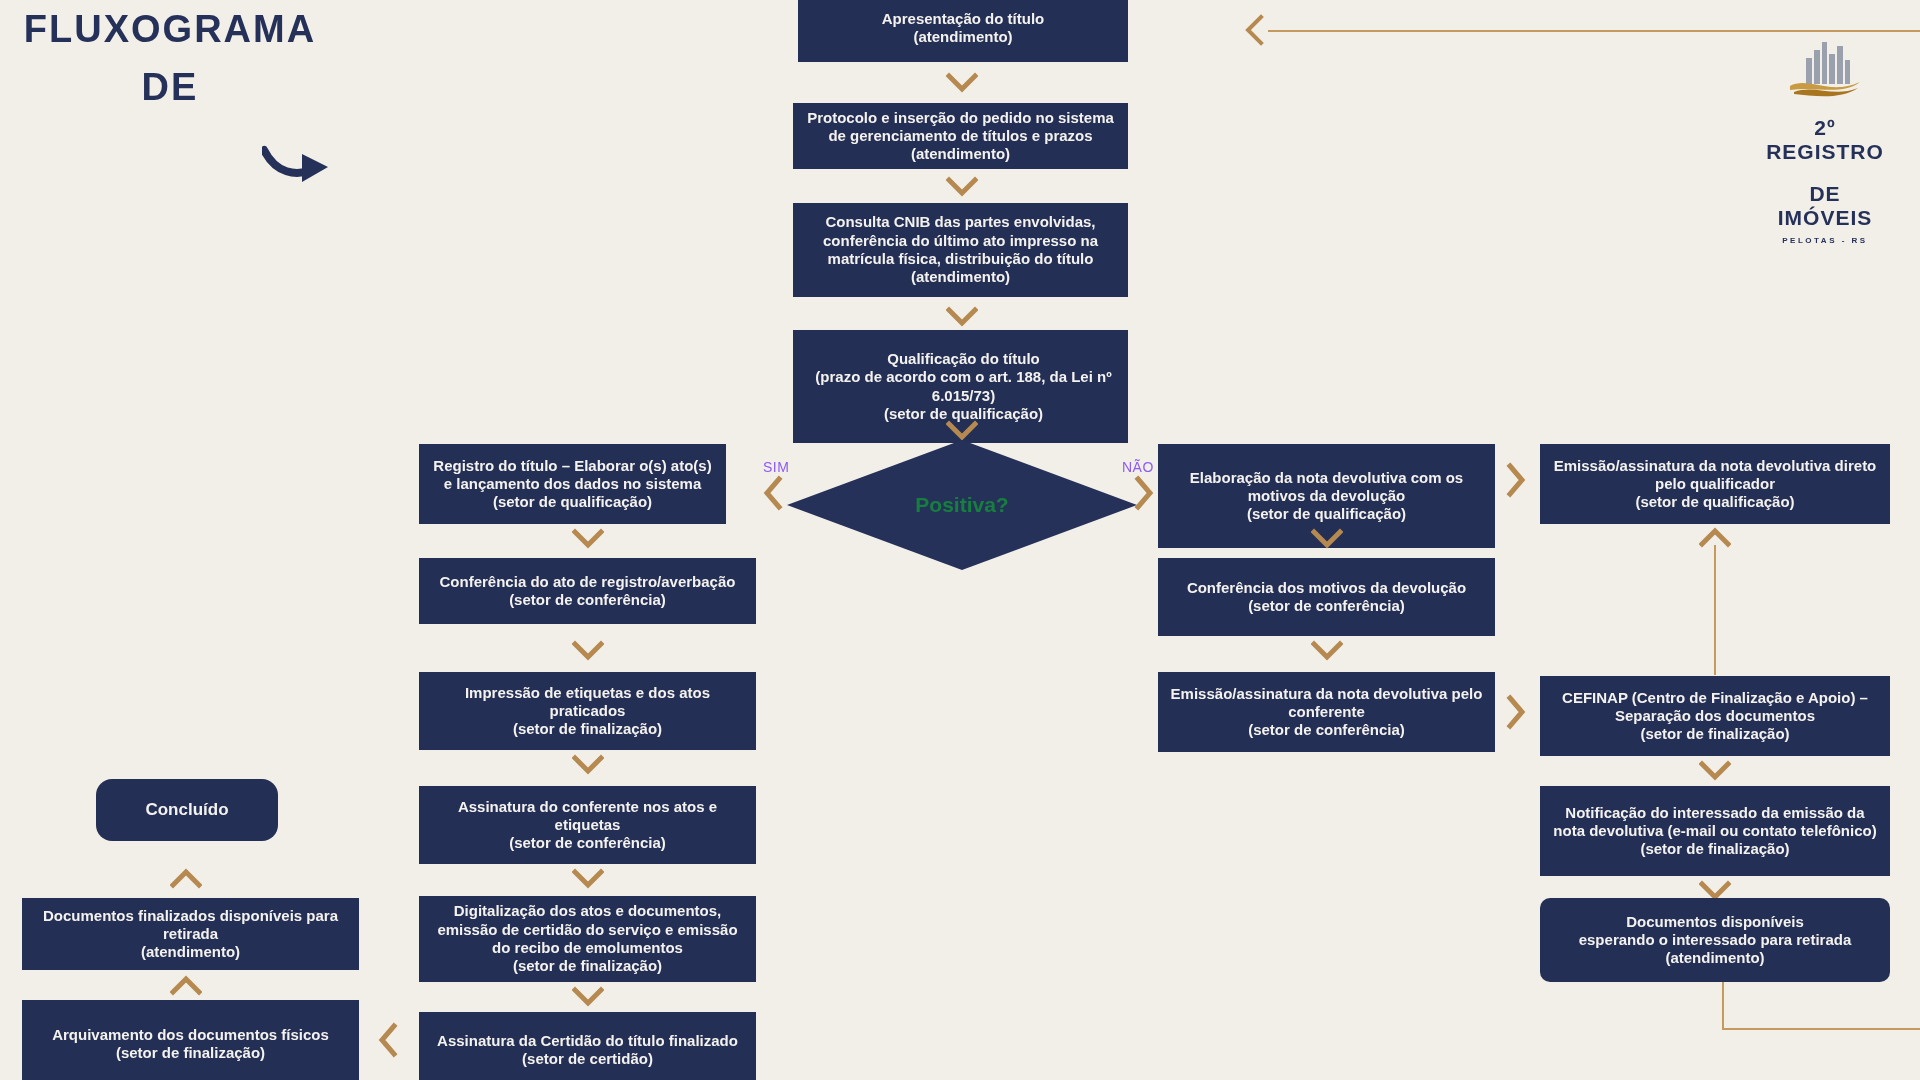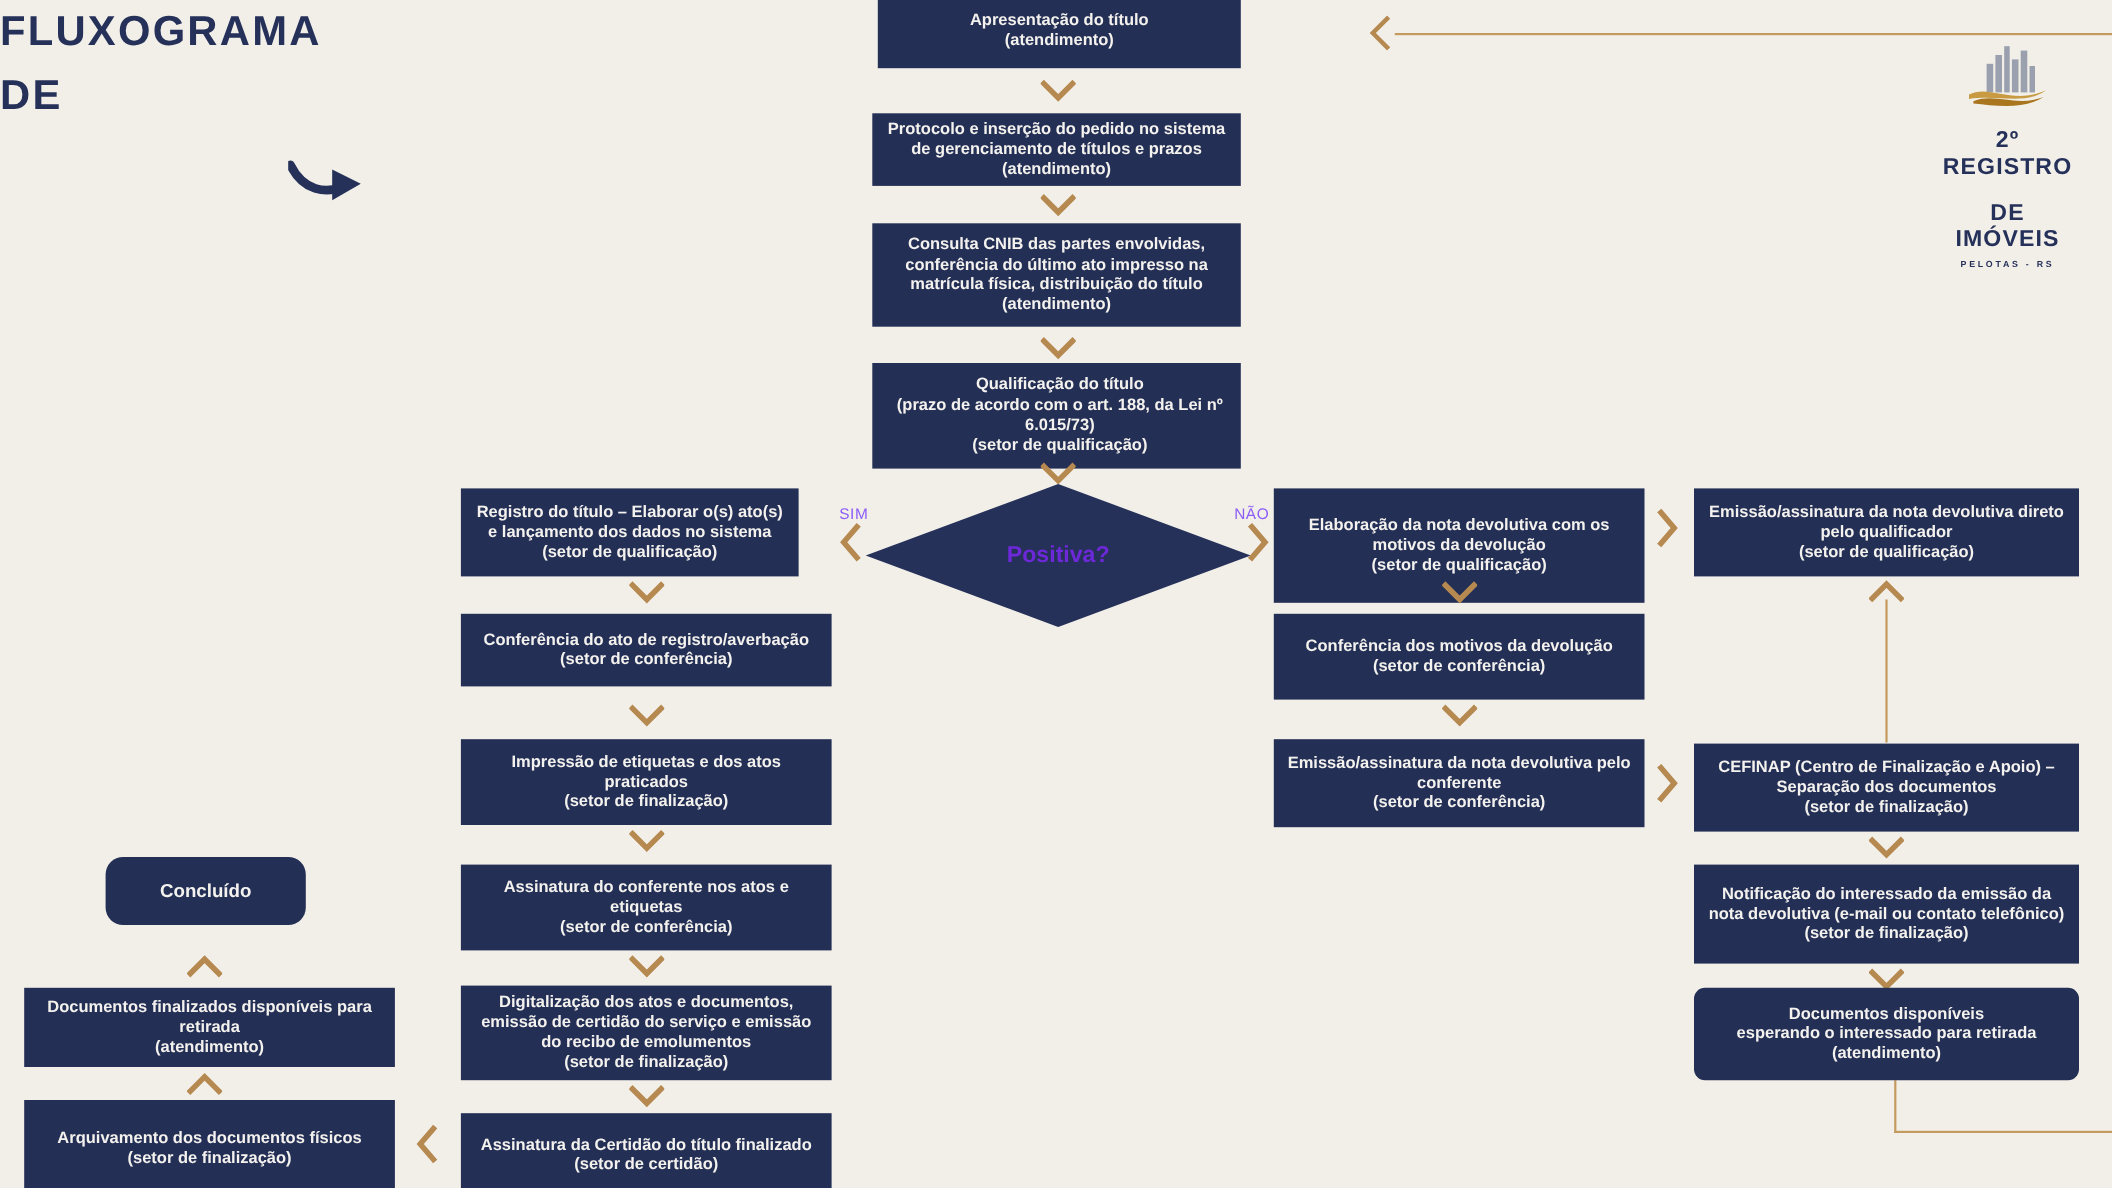--- a/index.html
+++ b/index.html
@@ -19,21 +19,21 @@
   
   .title-block {
     position: absolute;
     left: 0px;
     top: 0px;
     width: 360px;
     height: 200px;
     color: #26315a;
   }
   .title-line {
-    text-align: left;
+    text-align: center;
     font-weight: 700;
     letter-spacing: 2px;
     color: #26315a;
     line-height: 1.0;
   }
   .title-l1 { position:absolute; top: 10px; left: 0; width: 340px; font-size: 38px; }
   .title-l2 { position:absolute; top: 68px; left: 0; width: 340px; font-size: 38px; }
   .title-l3 { position:absolute; top: 126px; left: 0; width: 280px; font-size: 38px; }
   .title-arrow {
     position: absolute;
@@ -98,21 +98,21 @@
     justify-content: center;
   }
   .diamond-shape {
     position: absolute;
     inset: 0;
     background: #26315a;
     clip-path: polygon(50% 0%, 100% 50%, 50% 100%, 0% 50%);
   }
   .diamond-label {
     position: relative;
-    color: #6d28d9;
+    color: #15803d;
     font-size: 21px;
     font-weight: 700;
     text-align: right;
   }
 
   
   .chev { position: absolute; }
   .chev svg { display:block; }
 
   
@@ -193,21 +193,21 @@
 
   <div class="node" style="left:793px; top:203px; width:335px; height:94px;">Consulta CNIB das partes envolvidas, conferência do último ato impresso na matrícula física, distribuição do título
 (atendimento)</div>
 
   <div class="chev" style="left:946px; top:306px;">
     <svg width="32" height="22" viewBox="0 0 32 22">
         <path d="M3 4 L16 17 L29 4" stroke="#b5894f" stroke-width="5" fill="none" stroke-linecap="square"></path>
       </svg>
   </div>
 
-  <div class="node" style="left:793px; top:330px; width:335px; height:96px;padding-left:16px;">Qualificação do título
+  <div class="node" style="left:793px; top:330px; width:335px; height:113px;padding-left:16px;">Qualificação do título
 (prazo de acordo com o art. 188, da Lei nº 6.015/73)
 (setor de qualificação)</div>
 
   <div class="chev" style="left:946px; top:420px;">
     <svg width="32" height="22" viewBox="0 0 32 22">
         <path d="M3 4 L16 17 L29 4" stroke="#b5894f" stroke-width="5" fill="none" stroke-linecap="square"></path>
       </svg>
   </div>
 
   <div class="diamond-wrap" style="left:787px; top:440px; width:350px; height:130px;">

